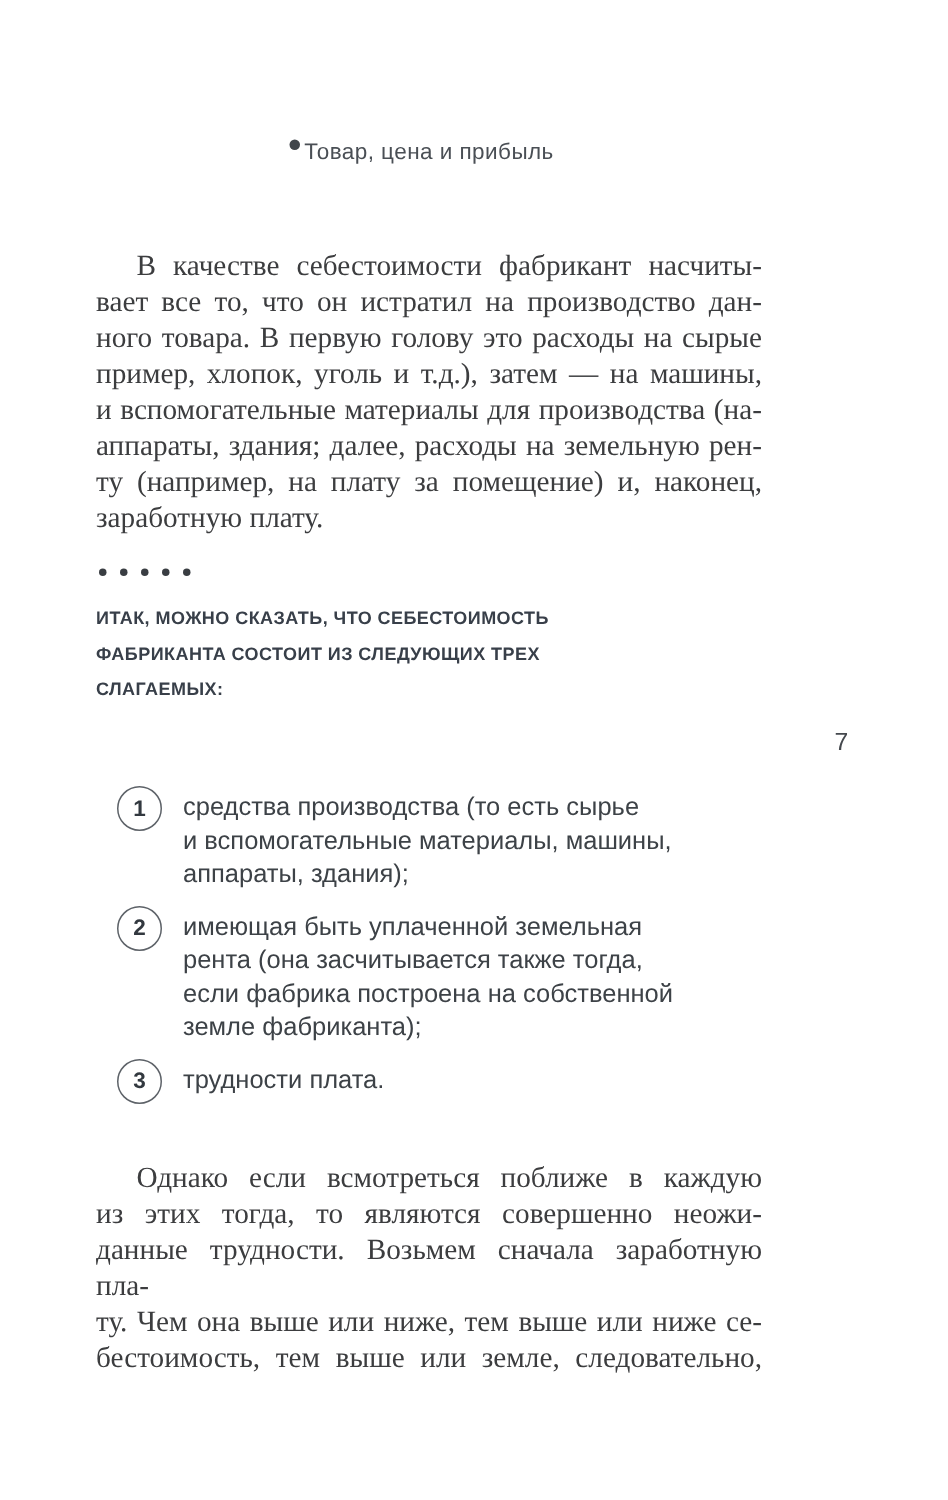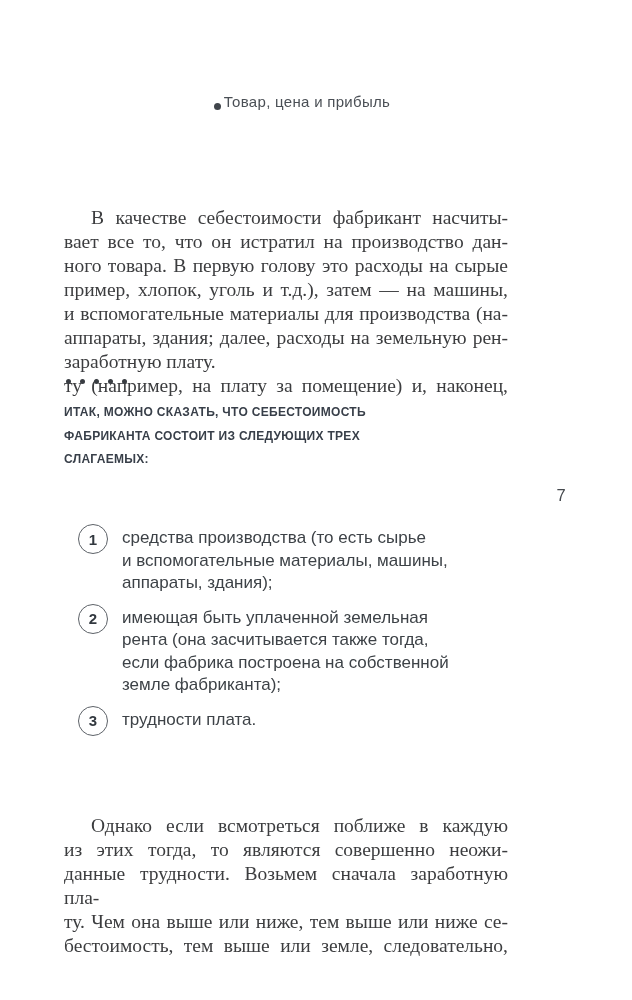--- a/index.html
+++ b/index.html
@@ -13,25 +13,25 @@
     height: 1000px;
     background: #ffffff;
     overflow: hidden;
     font-family: "Liberation Sans", sans-serif;
   }
 
   
   .page-header {
     position: absolute;
     top: 93px;
-    left: 80px;
+    left: 59px;
     width: 444px;
     display: flex;
     justify-content: center;
-    align-items: flex-end;
+    align-items: flex-start;
     gap: 3px;
   }
   .header-bullet {
     width: 7px;
     height: 7px;
     border-radius: 50%;
     background: #40454b;
     flex: 0 0 auto;
   }
   .header-label {
@@ -42,21 +42,20 @@
 
   
   .para {
     position: absolute;
     left: 64px;
     width: 444px;
     font-family: "Liberation Serif", serif;
     font-size: 19.5px;
     line-height: 24px;
     color: #3c3d3f;
-    margin-top: 40px;
   }
   .para1 { top: 166px; }
   .para2 { top: 774px; }
   .jline {
     text-align: justify;
     text-align-last: justify;
   }
   .jline.no-just { text-align-last: left; }
   .para .jline:first-child { text-indent: 27px; }
 
@@ -148,22 +147,22 @@
     <span class="header-label">Товар, цена и прибыль</span>
   </div>
 
   <div class="para para1">
       <div class="jline">В качестве себестоимости фабрикант насчиты-</div>
       <div class="jline">вает все то, что он истратил на производство дан-</div>
       <div class="jline">ного товара. В первую голову это расходы на сырые</div>
       <div class="jline">пример, хлопок, уголь и т.д.), затем — на машины,</div>
       <div class="jline">и вспомогательные материалы для производства (на-</div>
       <div class="jline">аппараты, здания; далее, расходы на земельную рен-</div>
+      <div class="jline">ту (например, на плату за помещение) и, наконец,</div>
       <div class="jline no-just">заработную плату.</div>
-      <div class="jline">ту (например, на плату за помещение) и, наконец,</div>
     </div>
 
   <div class="dots">
     <span class="dot"></span>
     <span class="dot"></span>
     <span class="dot"></span>
     <span class="dot"></span>
     <span class="dot"></span>
   </div>
 

